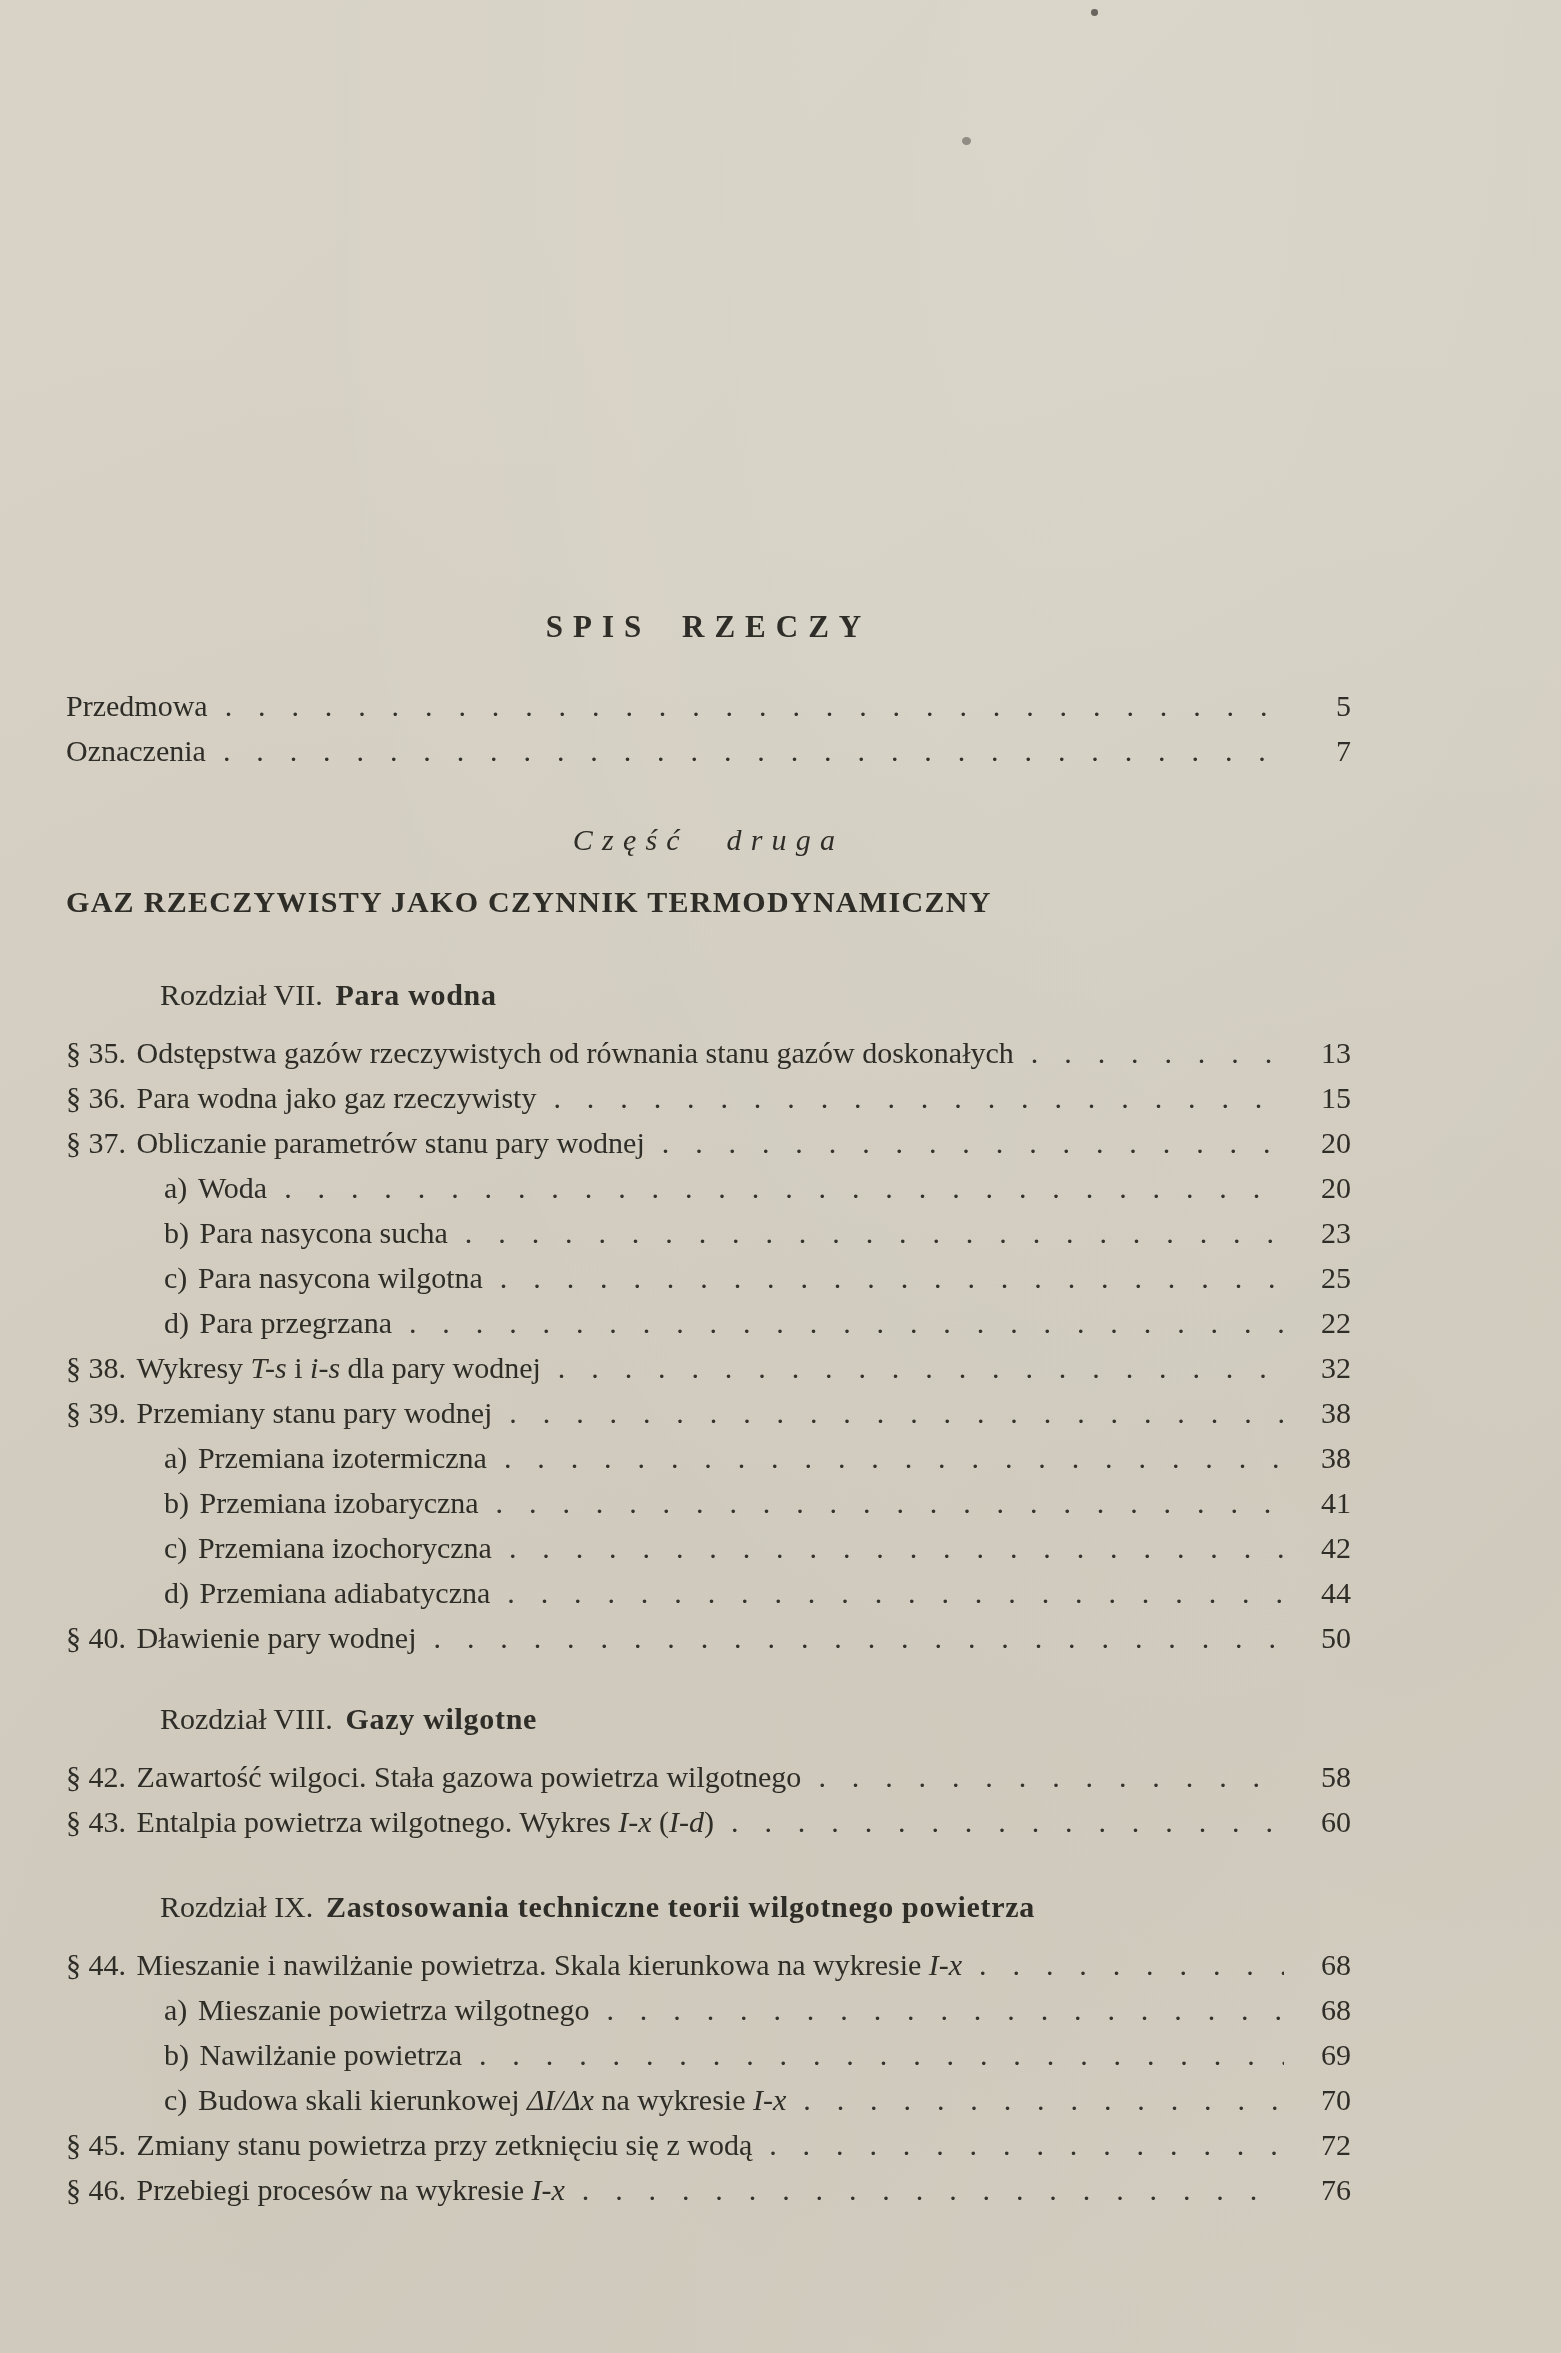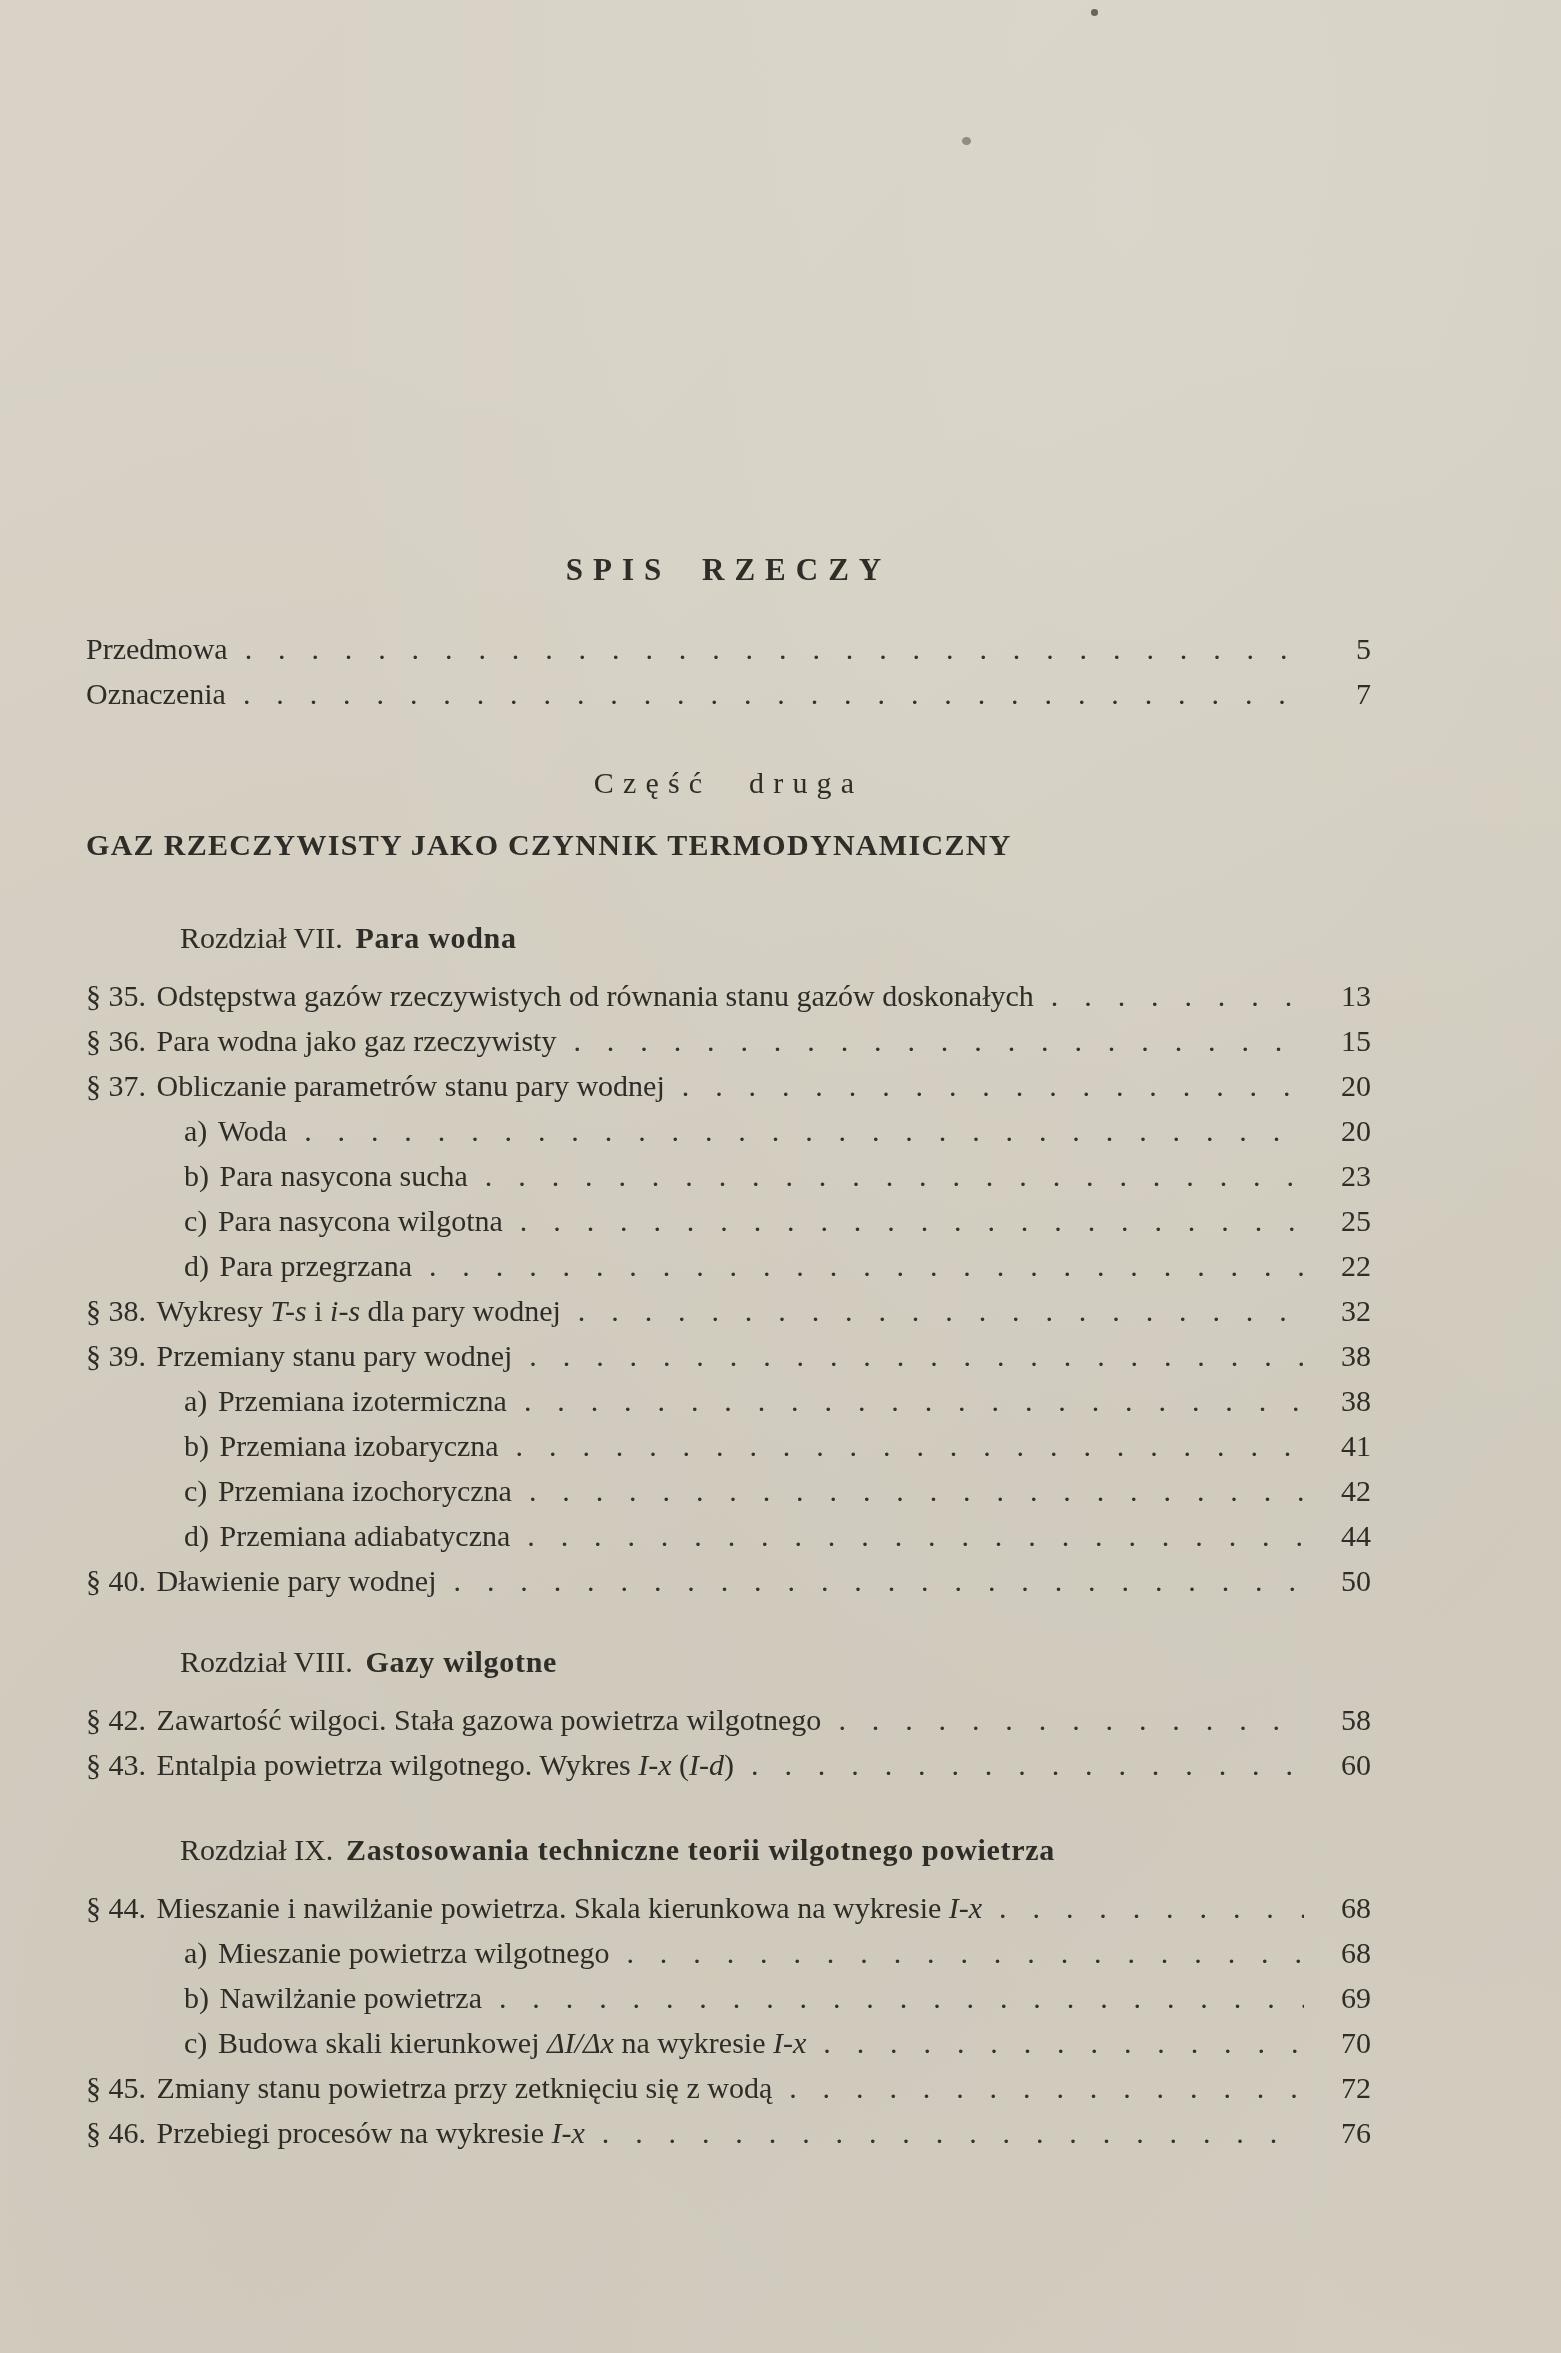--- a/index.html
+++ b/index.html
@@ -14,21 +14,21 @@
     background:
       radial-gradient(ellipse at 72% 8%, rgba(255,255,255,0.10), transparent 55%),
       radial-gradient(ellipse at 15% 85%, rgba(118,108,88,0.07), transparent 60%),
       radial-gradient(ellipse at 85% 60%, rgba(118,108,88,0.05), transparent 55%),
       linear-gradient(135deg, #d8d3c6 0%, #d5d0c3 55%, #d2cdbf 100%);
   }
   .speck { position: absolute; border-radius: 50%; background: #55504a; opacity: .85; }
   .speck-1 { left: 1091px; top: 9.2px; width: 7.3px; height: 6.6px; }
   .speck-2 { left: 962px; top: 137px; width: 8.6px; height: 8px; opacity: .55; }
 
-  .content { position: absolute; left: 66px; top: 554px; width: 1285px; margin-left: 20px; }
+  .content { position: absolute; left: 66px; top: 611px; width: 1285px; }
 
   .doc-title {
     margin: 0 0 41px 0;
     text-align: center;
     font-size: 31px;
     font-weight: bold;
     letter-spacing: 10px;
     word-spacing: 13px;
     line-height: 1;
   }
@@ -67,20 +67,21 @@
   }
   .toc-page { flex: none; width: 54px; text-align: right; }
 
   .part-name {
     margin-top: 44px;
     text-align: center;
     font-size: 30px;
     letter-spacing: 9.2px;
     word-spacing: 21px;
     line-height: 45px;
+    font-style: italic;
   }
   .part-title {
     margin-top: 17px;
     text-align: left;
     font-size: 30px;
     font-weight: bold;
     letter-spacing: 1.3px;
     line-height: 45px;
   }
 

